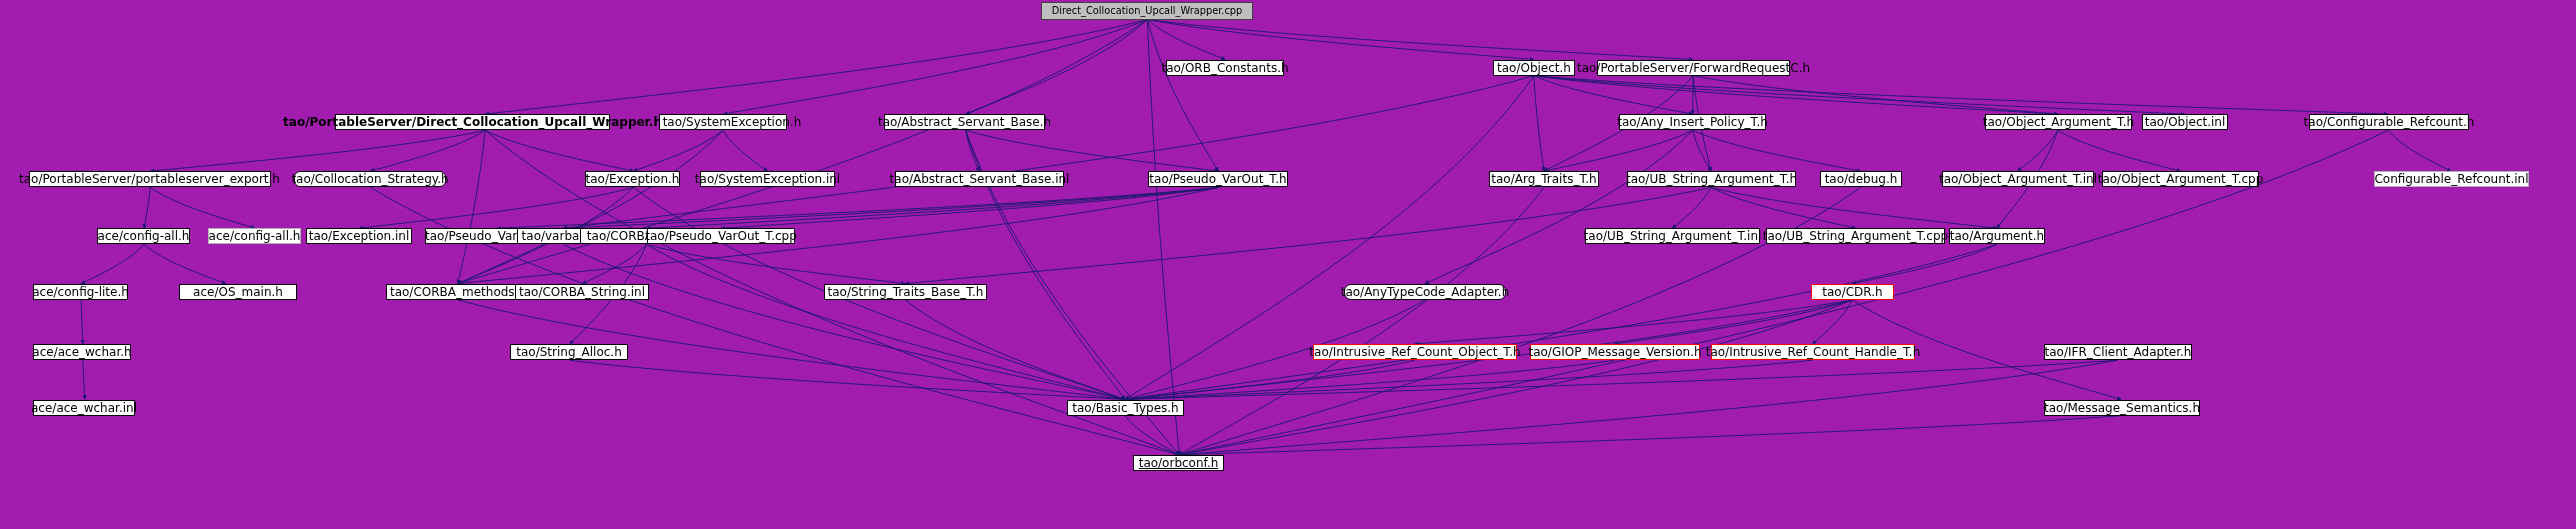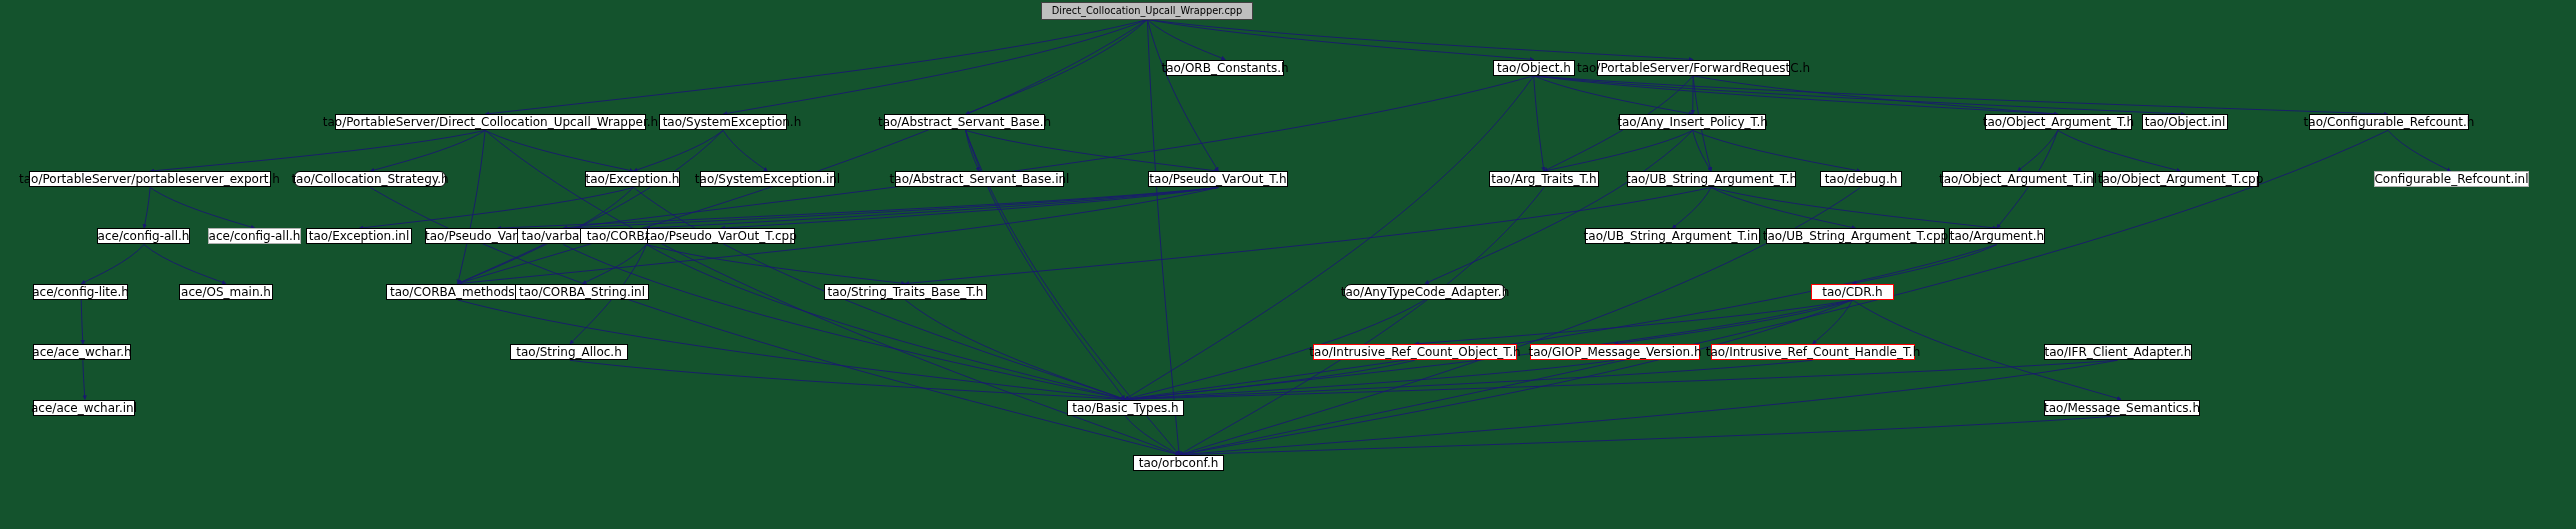--- a/index.html
+++ b/index.html
@@ -1,16 +1,16 @@
 <!DOCTYPE html>
 <html style="font-size:13px"><head>
 <meta charset="utf-8">
 <style>
   html,body{margin:0;padding:0;background:#ffffff;}
-  #canvas{position:relative;width:2576px;height:529px;background:#14532d;
+  #canvas{position:relative;width:2576px;height:529px;background:#a21caf;
           font-family:"DejaVu Sans","Liberation Sans",sans-serif;overflow:hidden;}
   #edges{position:absolute;left:0;top:0;width:2576px;height:529px;pointer-events:none;}
   .node{position:absolute;box-sizing:border-box;display:flex;align-items:center;
         justify-content:center;white-space:nowrap;background:#ffffff;
         border:0.8px solid #000000;color:#000000;font-size:12px;line-height:1;
         height:16.3px;padding:0 4.1px;}
   .node.root{background:#bfbfbf;border:0.8px solid #404040;font-size:9.8px;height:18px;}
   .node.red{border:0.8px solid #ff0000;}
   .node.gray{border:0.8px solid #b0b0b0;color:#000000;}
 </style>
@@ -111,21 +111,21 @@
         <path d="M 2282 230 C 2073 377.6, 1655 492.40000000000003, 1446 558" fill="none" stroke="#191970" stroke-width="1.1" marker-end="url(#arrow)"></path>
         <path d="M 1893.5 230 C 1781.625 377.6, 1557.875 492.40000000000003, 1446 558" fill="none" stroke="#191970" stroke-width="1.1" marker-end="url(#arrow)"></path>
         <path d="M 690.5 300 C 862.75 385.5, 1207.25 452, 1379.5 490" fill="none" stroke="#191970" stroke-width="1.1" marker-end="url(#arrow)"></path>
       </g>
   </svg>
   <div id="node-layer">
       <div class="node root" style="left: 1041px; top: 1.6px; width: 212px;">Direct_Collocation_Upcall_Wrapper.cpp</div>
       <div class="node" style="left: 1166px; top: 60px; width: 118px;">tao/ORB_Constants.h</div>
       <div class="node" style="left: 1493px; top: 60px; width: 82px;">tao/Object.h</div>
       <div class="node" style="left: 1597px; top: 60px; width: 193px;">tao/PortableServer/ForwardRequestC.h</div>
-      <div class="node" style="left: 335px; top: 114px; width: 311px;">tao/PortableServer/Direct_Collocation_Upcall_Wrapper.h</div>
+      <div class="node" style="left: 335px; top: 114px; width: 275px; font-weight: bold;">tao/PortableServer/Direct_Collocation_Upcall_Wrapper.h</div>
       <div class="node" style="left: 659px; top: 114px; width: 128px; padding-left: 22px;">tao/SystemException.h</div>
       <div class="node" style="left: 884px; top: 114px; width: 161px;">tao/Abstract_Servant_Base.h</div>
       <div class="node" style="left: 1619px; top: 114px; width: 147px;">tao/Any_Insert_Policy_T.h</div>
       <div class="node" style="left: 1985px; top: 114px; width: 147px;">tao/Object_Argument_T.h</div>
       <div class="node" style="left: 2142px; top: 114px; width: 86px;">tao/Object.inl</div>
       <div class="node" style="left: 2309px; top: 114px; width: 160px;">tao/Configurable_Refcount.h</div>
       <div class="node" style="left: 28.5px; top: 171px; width: 242px;">tao/PortableServer/portableserver_export.h</div>
       <div class="node" style="left: 294px; top: 171px; width: 152px; border-radius: 6px;">tao/Collocation_Strategy.h</div>
       <div class="node" style="left: 585px; top: 171px; width: 95px;">tao/Exception.h</div>
       <div class="node" style="left: 700px; top: 171px; width: 135px;">tao/SystemException.inl</div>
@@ -141,31 +141,31 @@
       <div class="node gray" style="left: 208px; top: 228px; width: 93px;">ace/config-all.h</div>
       <div class="node" style="left: 306px; top: 228px; width: 106px;">tao/Exception.inl</div>
       <div class="node" style="left: 425px; top: 228px; width: 144px;">tao/Pseudo_VarOut_T.inl</div>
       <div class="node" style="left: 517px; top: 228px; width: 92px;">tao/varbase.h</div>
       <div class="node" style="left: 580px; top: 228px; width: 133px;">tao/CORBA_String.h</div>
       <div class="node" style="left: 647px; top: 228px; width: 148px;">tao/Pseudo_VarOut_T.cpp</div>
       <div class="node" style="left: 1585px; top: 228px; width: 175px;">tao/UB_String_Argument_T.inl</div>
       <div class="node" style="left: 1766px; top: 228px; width: 179px;">tao/UB_String_Argument_T.cpp</div>
       <div class="node" style="left: 1949px; top: 228px; width: 96px;">tao/Argument.h</div>
       <div class="node" style="left: 33px; top: 284px; width: 95px;">ace/config-lite.h</div>
-      <div class="node" style="left: 179px; top: 284px; width: 94px;">ace/OS_main.h</div>
+      <div class="node" style="left: 179px; top: 284px; width: 118px;">ace/OS_main.h</div>
       <div class="node" style="left: 386px; top: 284px; width: 144px;">tao/CORBA_methods.h</div>
       <div class="node" style="left: 515px; top: 284px; width: 134px;">tao/CORBA_String.inl</div>
       <div class="node" style="left: 824px; top: 284px; width: 163px;">tao/String_Traits_Base_T.h</div>
       <div class="node" style="left: 1344px; top: 284px; width: 162px; border-radius: 7px;">tao/AnyTypeCode_Adapter.h</div>
       <div class="node red" style="left: 1811px; top: 284px; width: 83px;">tao/CDR.h</div>
       <div class="node" style="left: 33px; top: 344px; width: 98px; text-align: right;">ace/ace_wchar.h</div>
       <div class="node" style="left: 510px; top: 344px; width: 118px;">tao/String_Alloc.h</div>
       <div class="node red" style="left: 1313px; top: 344px; width: 204px;">tao/Intrusive_Ref_Count_Object_T.h</div>
       <div class="node red" style="left: 1530px; top: 344px; width: 170px;">tao/GIOP_Message_Version.h</div>
       <div class="node red" style="left: 1711px; top: 344px; width: 204px;">tao/Intrusive_Ref_Count_Handle_T.h</div>
       <div class="node" style="left: 2044px; top: 344px; width: 148px;">tao/IFR_Client_Adapter.h</div>
       <div class="node" style="left: 33px; top: 400px; width: 102px;">ace/ace_wchar.inl</div>
       <div class="node" style="left: 1067px; top: 400px; width: 117px;">tao/Basic_Types.h</div>
       <div class="node" style="left: 2044px; top: 400px; width: 156px;">tao/Message_Semantics.h</div>
-      <div class="node" style="left: 1133px; top: 455px; width: 91px;">tao/orbconf.h</div>
+      <div class="node" style="left: 1133px; top: 455px; width: 91px; text-decoration: underline;">tao/orbconf.h</div>
     </div>
 </div>
 
 
 </body></html>

